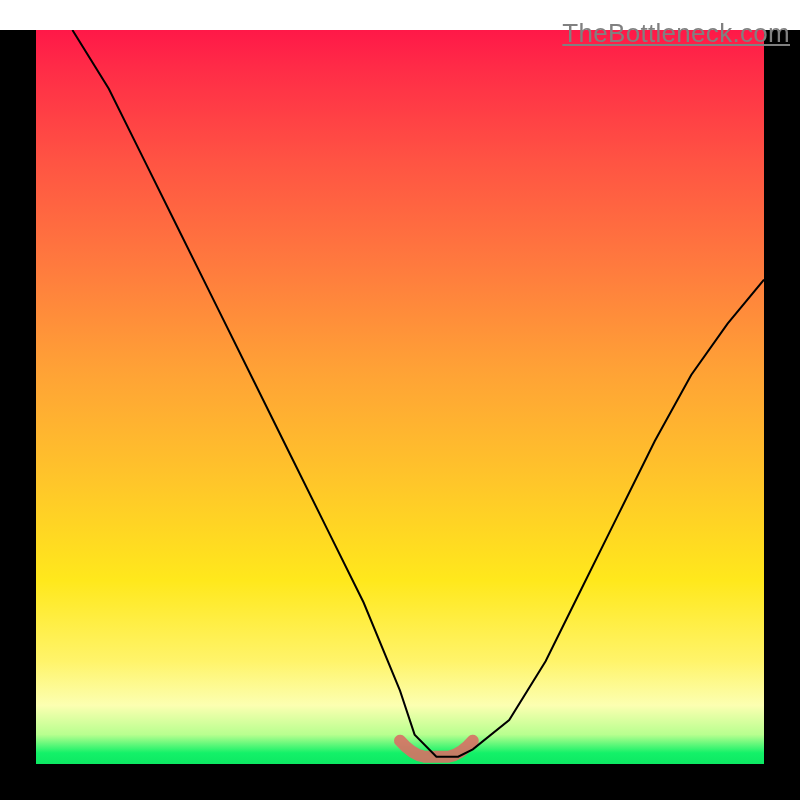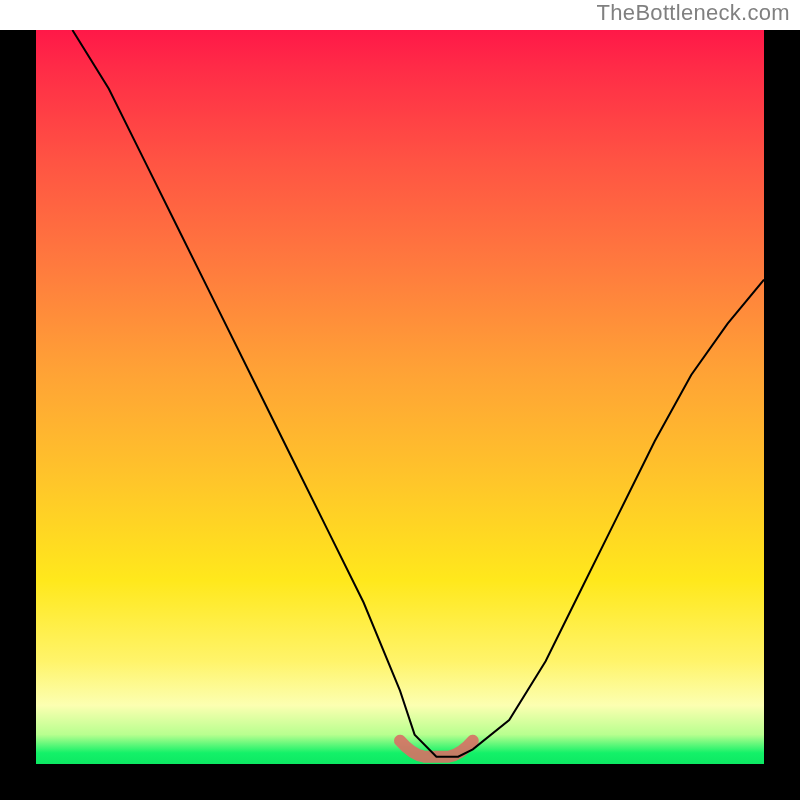--- a/index.html
+++ b/index.html
@@ -11,28 +11,29 @@
     font-family: Arial, Helvetica, sans-serif;
     overflow: hidden;
   }
   .container {
     position: relative;
     width: 800px;
     height: 800px;
   }
   .watermark {
     position: absolute;
-    top: 0;
+    top: 18px;
     right: 10px;
     color: #808080;
-    font-size: 22px;
+    font-size: 26px;
     font-weight: 500;
     letter-spacing: 0.3px;
     z-index: 10;
     user-select: none;
+    text-decoration: underline;
   }
   .frame {
     position: absolute;
     left: 0;
     top: 30px;
     width: 800px;
     height: 770px;
   }
   .black-border {
     position: absolute;

